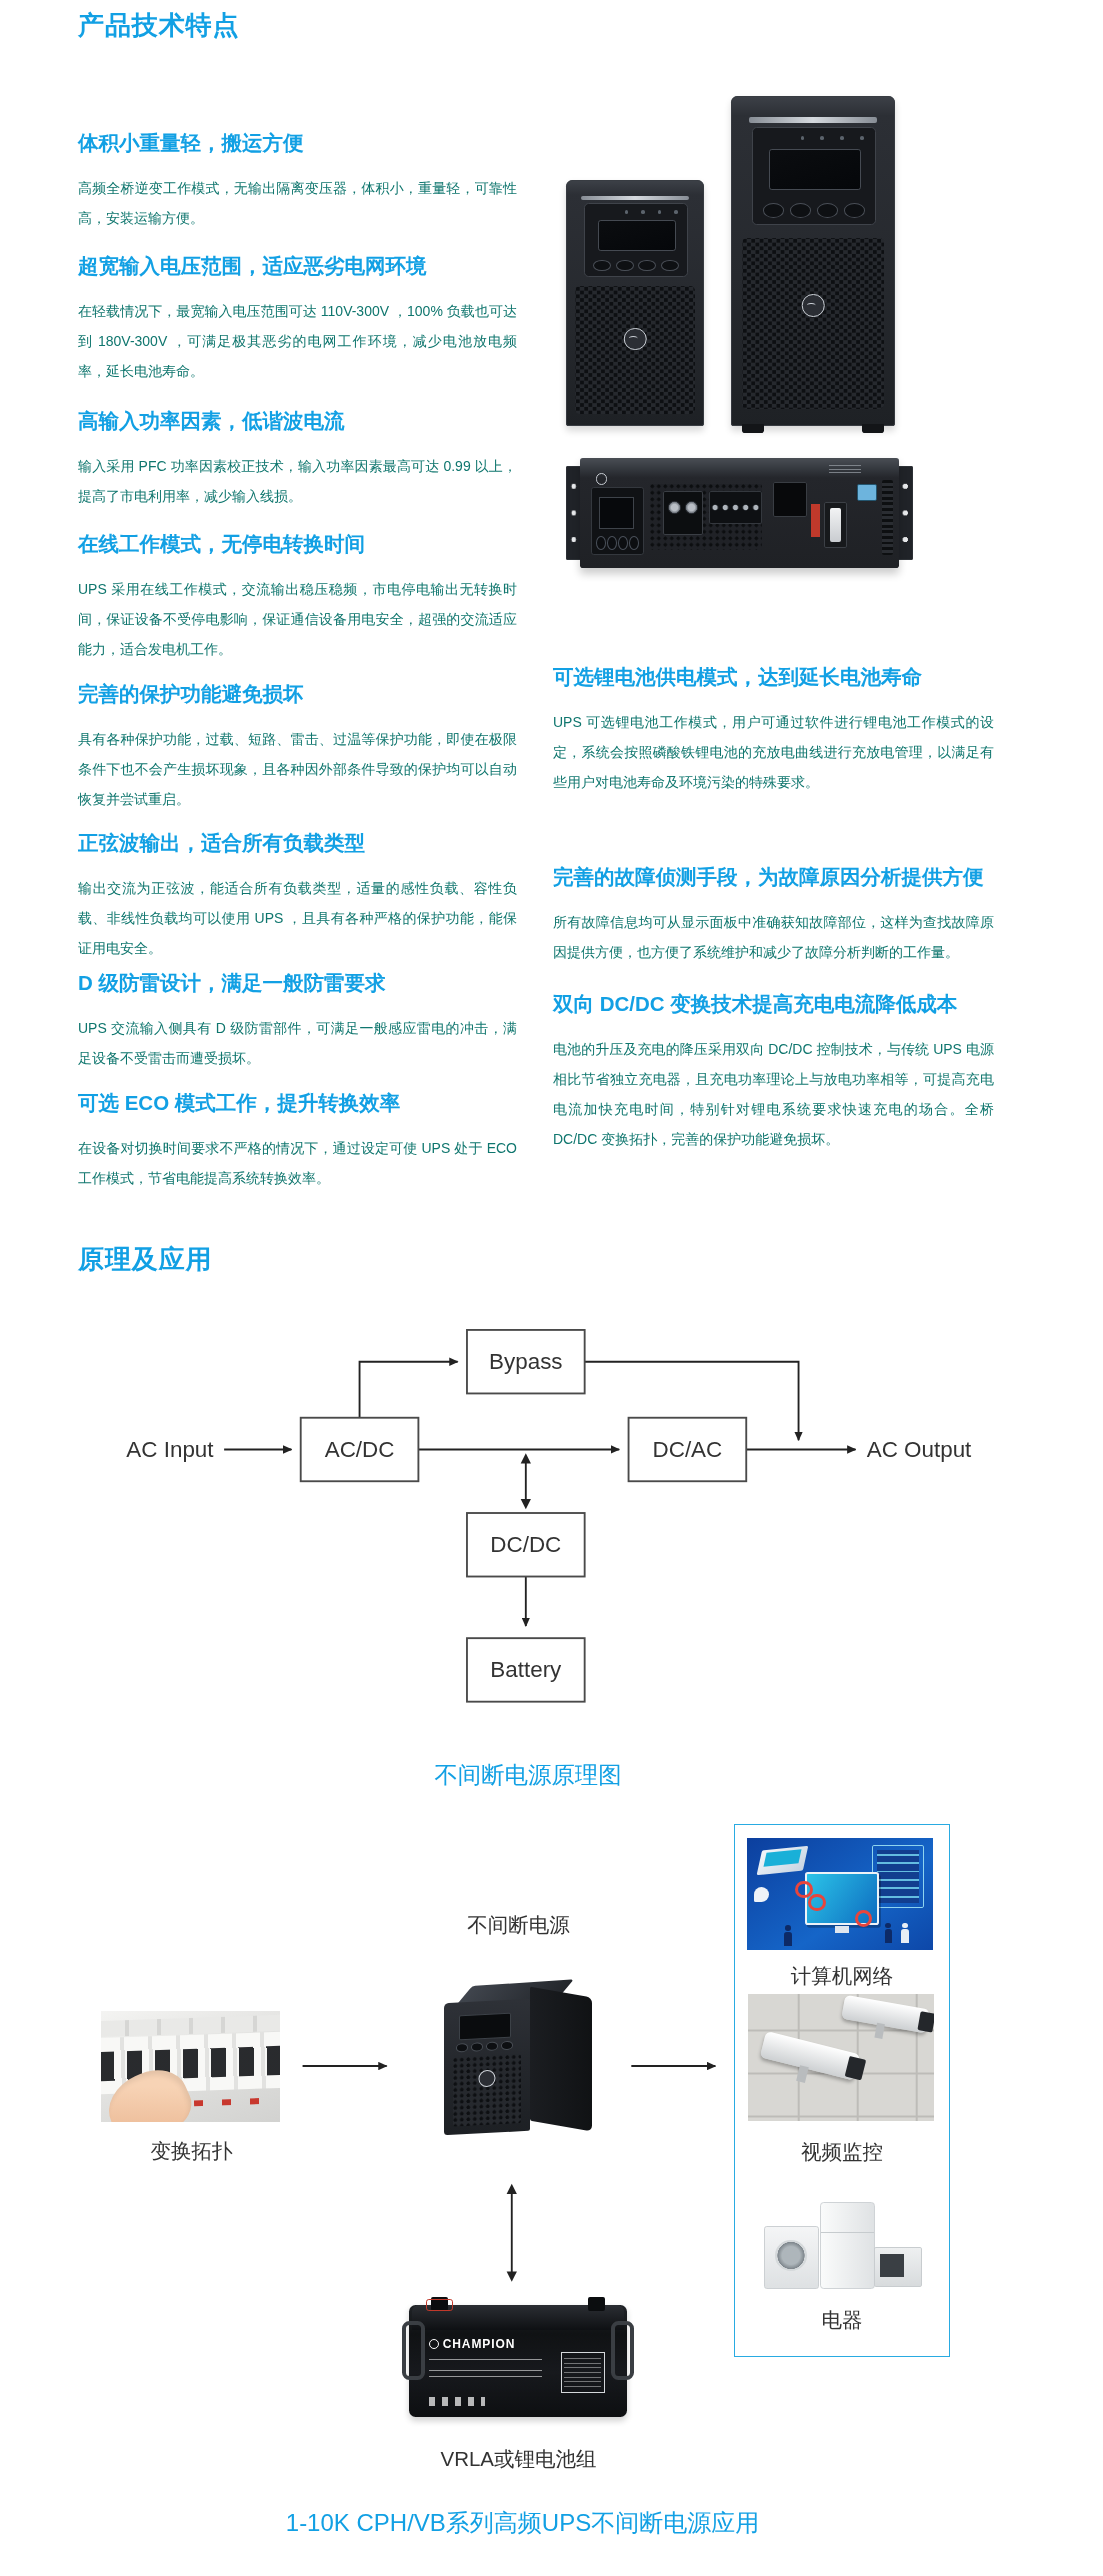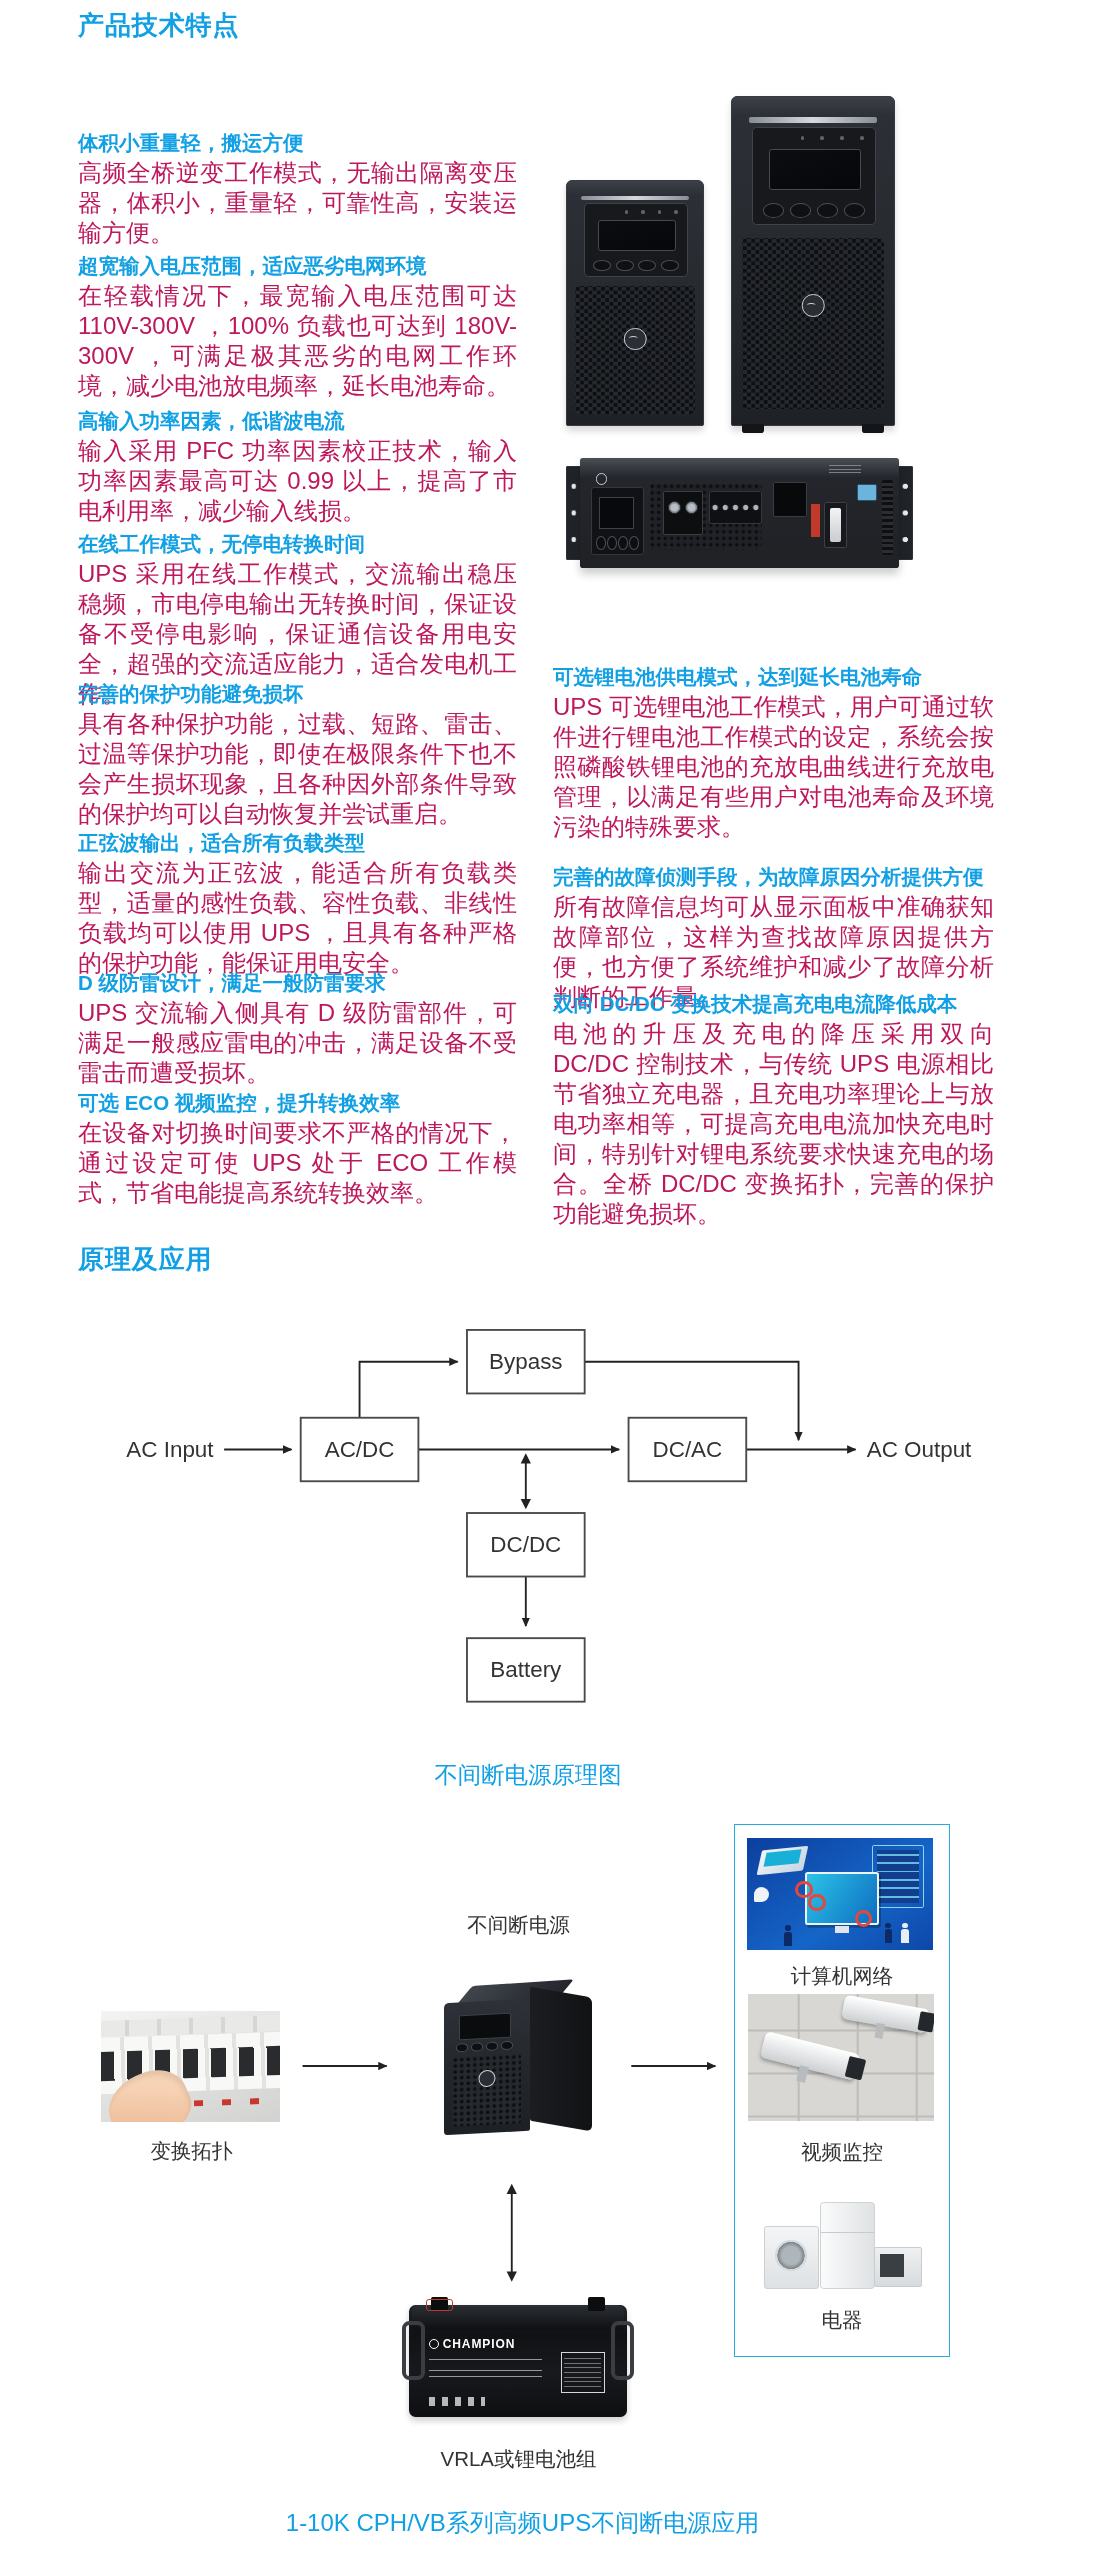--- a/index.html
+++ b/index.html
@@ -3,21 +3,21 @@
 <meta charset="utf-8">
 <style>
   html,body{margin:0;padding:0;background:#fff;}
   #page{position:relative;width:1103px;height:2576px;background:#ffffff;overflow:hidden;
         font-family:"Liberation Sans","DejaVu Sans",sans-serif;}
   .h1{position:absolute;font-size:26px;font-weight:bold;color:#12a0e4;letter-spacing:0.9px;}
   .feat{position:absolute;}
   .feat.l{width:439px;}
   .feat.r{width:441px;}
   .feat h3{margin:0;font-size:20.5px;font-weight:bold;color:#12a0e4;line-height:24px;}
-  .feat p{margin:3px 0 0 0;font-size:24px;color:#be185d;line-height:30px;text-align:justify;}
+  .feat p{margin:18px 0 0 0;font-size:14px;color:#0f766e;line-height:30px;text-align:justify;}
   .cap{position:absolute;text-align:center;color:#12a0e4;}
   .lbl{position:absolute;text-align:center;color:#333;font-size:20.5px;}
 
   
   .tower{position:absolute;border-radius:6.5px 6.5px 2.8px 2.8px;
     background:linear-gradient(180deg,#3d4148 0%,#2c2f35 6%,#26292e 55%,#1e2125 100%);
     box-shadow:inset 0 0 0 0.9px #383c42,0 4.7px 7.5px rgba(0,0,0,.15);}
   .tower .strip{position:absolute;top:6.5%;left:11%;width:78%;height:1.6%;
     background:linear-gradient(90deg,#878d95,#d5d9de 50%,#878d95);border-radius:1.9px;}
   .tower .panel{position:absolute;top:9.5%;left:13%;width:74%;height:29%;
@@ -220,21 +220,21 @@
   </section>
   <section class="feat l" style="left:78px;top:831px;">
     <h3>正弦波输出，适合所有负载类型</h3>
     <p>输出交流为正弦波，能适合所有负载类型，适量的感性负载、容性负载、非线性负载均可以使用 UPS ，且具有各种严格的保护功能，能保证用电安全。</p>
   </section>
   <section class="feat l" style="left:78px;top:971px;">
     <h3>D 级防雷设计，满足一般防雷要求</h3>
     <p>UPS 交流输入侧具有 D 级防雷部件，可满足一般感应雷电的冲击，满足设备不受雷击而遭受损坏。</p>
   </section>
   <section class="feat l" style="left:78px;top:1091px;">
-    <h3>可选 ECO 视频监控，提升转换效率</h3>
+    <h3>可选 ECO 模式工作，提升转换效率</h3>
     <p>在设备对切换时间要求不严格的情况下，通过设定可使 UPS 处于 ECO 工作模式，节省电能提高系统转换效率。</p>
   </section>
 
   <section class="feat r" style="left:553px;top:665px;">
     <h3>可选锂电池供电模式，达到延长电池寿命</h3>
     <p>UPS 可选锂电池工作模式，用户可通过软件进行锂电池工作模式的设定，系统会按照磷酸铁锂电池的充放电曲线进行充放电管理，以满足有些用户对电池寿命及环境污染的特殊要求。</p>
   </section>
   <section class="feat r" style="left:553px;top:865px;">
     <h3>完善的故障侦测手段，为故障原因分析提供方便</h3>
     <p>所有故障信息均可从显示面板中准确获知故障部位，这样为查找故障原因提供方便，也方便了系统维护和减少了故障分析判断的工作量。</p>

